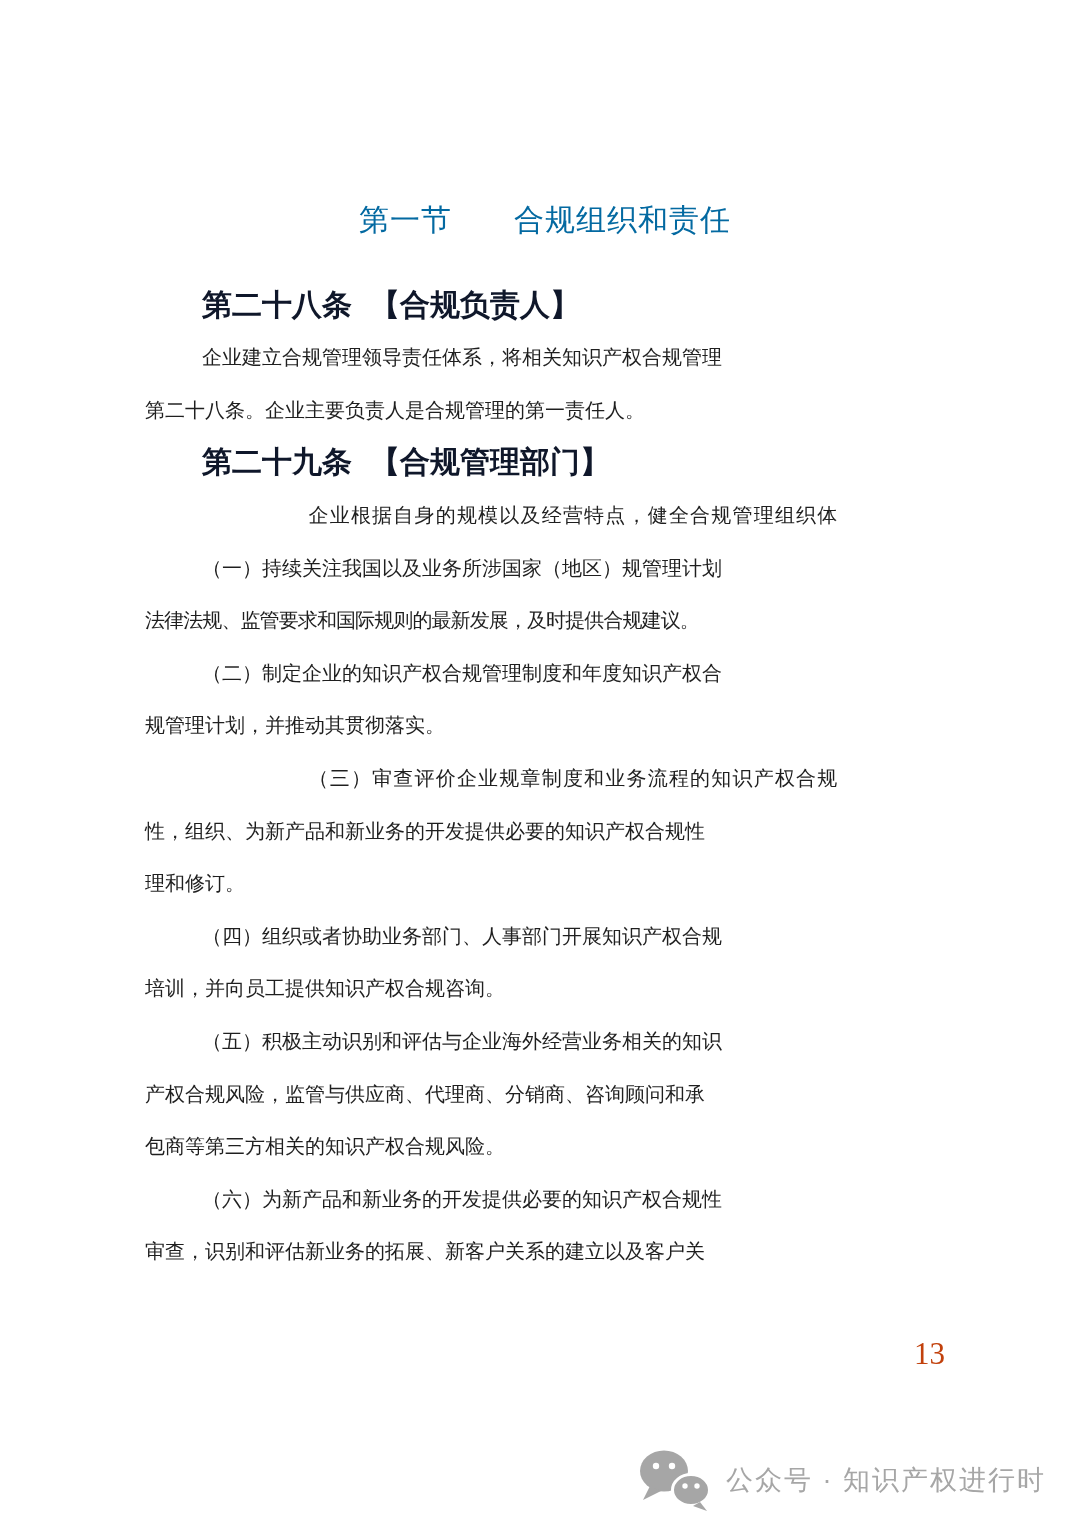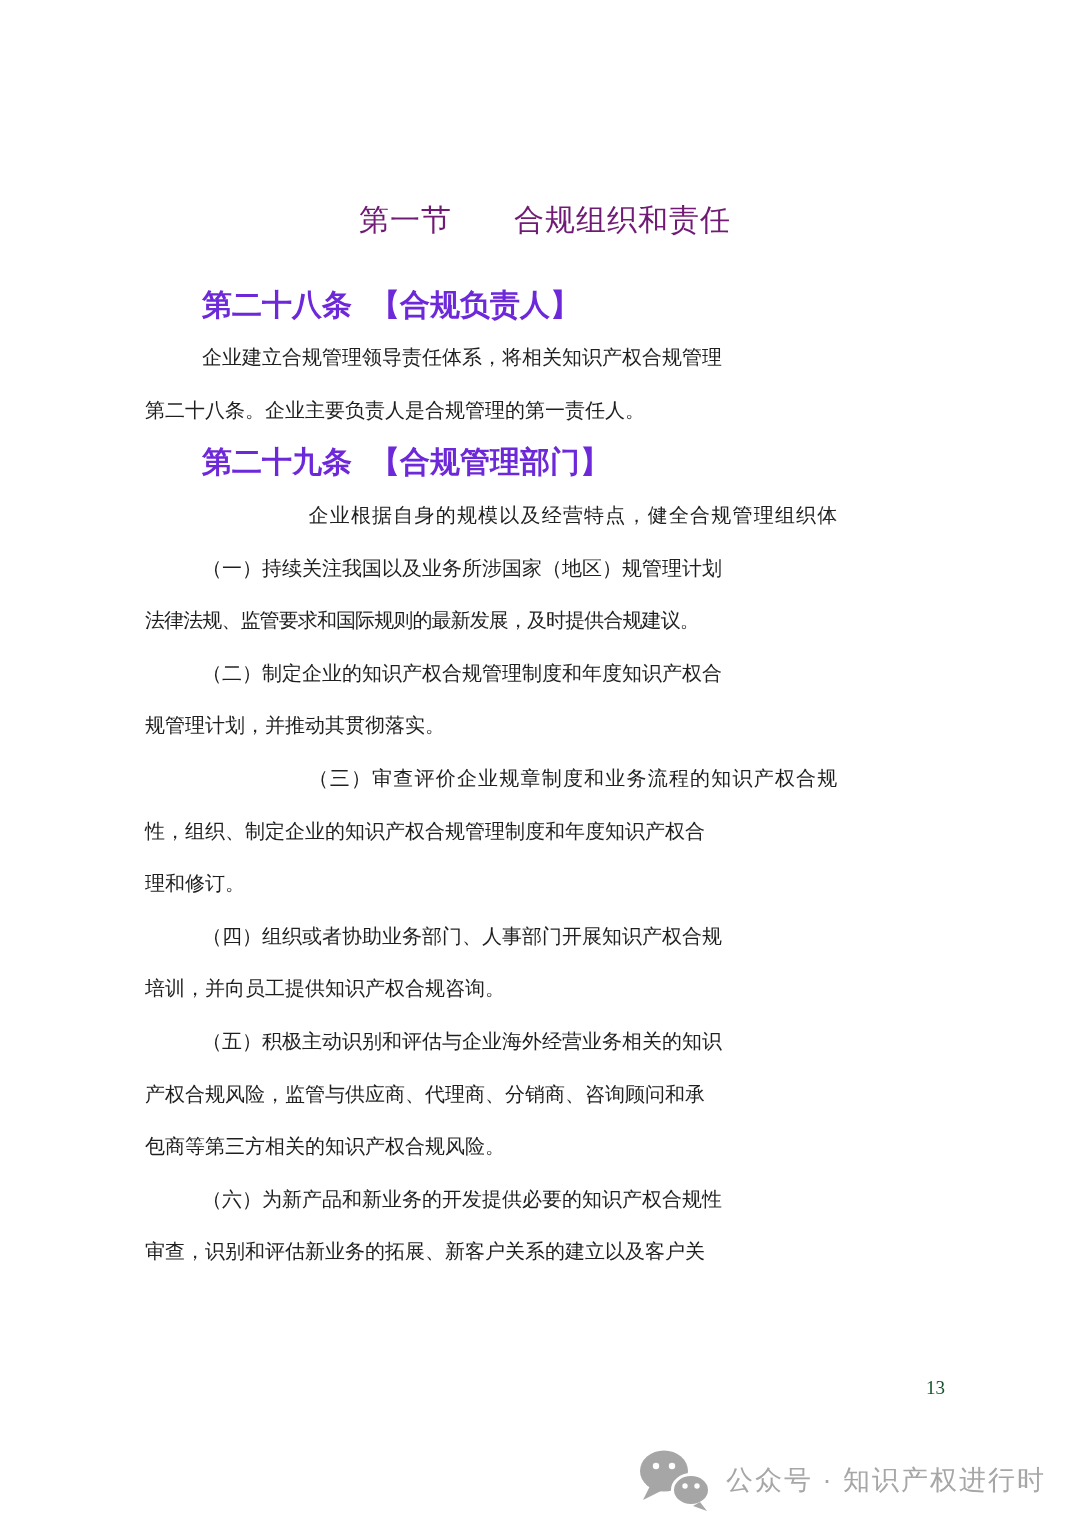--- a/index.html
+++ b/index.html
@@ -18,47 +18,47 @@
     top: 194px;
     width: 800px;
   }
   .doc-title {
     height: 52.6px;
     line-height: 52.6px;
     text-align: center;
     font-size: 30px;
     letter-spacing: 1px;
     margin-bottom: 32px;
-    color: #701a75;
+    color: #0369a1;
     white-space: nowrap;
   }
   .line {
     height: 52.6px;
     line-height: 52.6px;
     font-size: 20px;
     white-space: nowrap;
   }
   .indent { text-indent: 57px; }
   .loose  { letter-spacing: 1.2px; text-align: center; }
   .tight  { letter-spacing: -0.9px; }
   .heading {
     font-family: "Liberation Sans", "DejaVu Sans", sans-serif;
     font-weight: 700;
     font-size: 30px;
-    color: #6d28d9;
+    color: #0f172a;
   }
   .h-label { margin-left: 18px; }
   .page-number {
     position: absolute;
-    top: 1377px;
+    top: 1336px;
     right: 135px;
     width: 60px;
     text-align: right;
-    font-size: 19px;
-    color: #14532d;
+    font-size: 31px;
+    color: #c2410c;
   }
   .footer {
     position: absolute;
     top: 1448px;
     right: 34px;
     display: flex;
     align-items: center;
     gap: 13px;
     color: #a6a6a6;
   }
@@ -85,21 +85,21 @@
     <div class="line">第二十八条。企业主要负责人是合规管理的第一责任人。</div>
 
     <div class="line heading indent"><span>第二十九条</span><span class="h-label">【合规管理部门】</span></div>
 
     <div class="line indent loose">企业根据自身的规模以及经营特点，健全合规管理组织体</div>
     <div class="line indent">（一）持续关注我国以及业务所涉国家（地区）规管理计划</div>
     <div class="line tight">法律法规、监管要求和国际规则的最新发展，及时提供合规建议。</div>
     <div class="line indent">（二）制定企业的知识产权合规管理制度和年度知识产权合</div>
     <div class="line">规管理计划，并推动其贯彻落实。</div>
     <div class="line indent loose">（三）审查评价企业规章制度和业务流程的知识产权合规</div>
-    <div class="line">性，组织、制定企业的知识产权合规管理制度和年度知识产权合</div>
+    <div class="line">性，组织、为新产品和新业务的开发提供必要的知识产权合规性</div>
     <div class="line">理和修订。</div>
     <div class="line indent">（四）组织或者协助业务部门、人事部门开展知识产权合规</div>
     <div class="line">培训，并向员工提供知识产权合规咨询。</div>
     <div class="line indent">（五）积极主动识别和评估与企业海外经营业务相关的知识</div>
     <div class="line">产权合规风险，监管与供应商、代理商、分销商、咨询顾问和承</div>
     <div class="line">包商等第三方相关的知识产权合规风险。</div>
     <div class="line indent">（六）为新产品和新业务的开发提供必要的知识产权合规性</div>
     <div class="line">审查，识别和评估新业务的拓展、新客户关系的建立以及客户关</div>
 
   </div>

